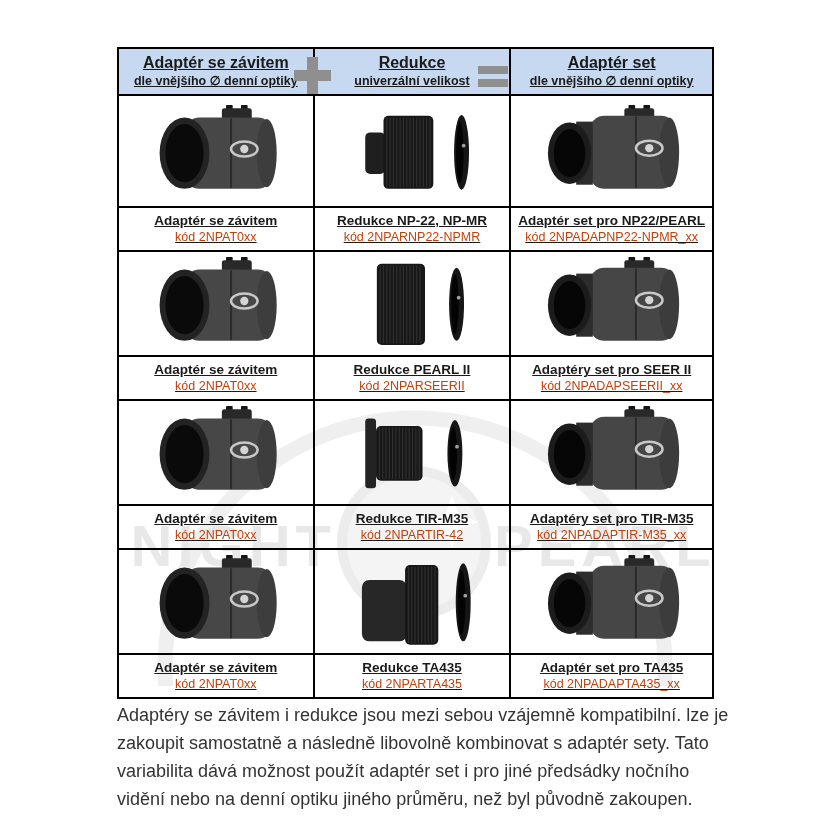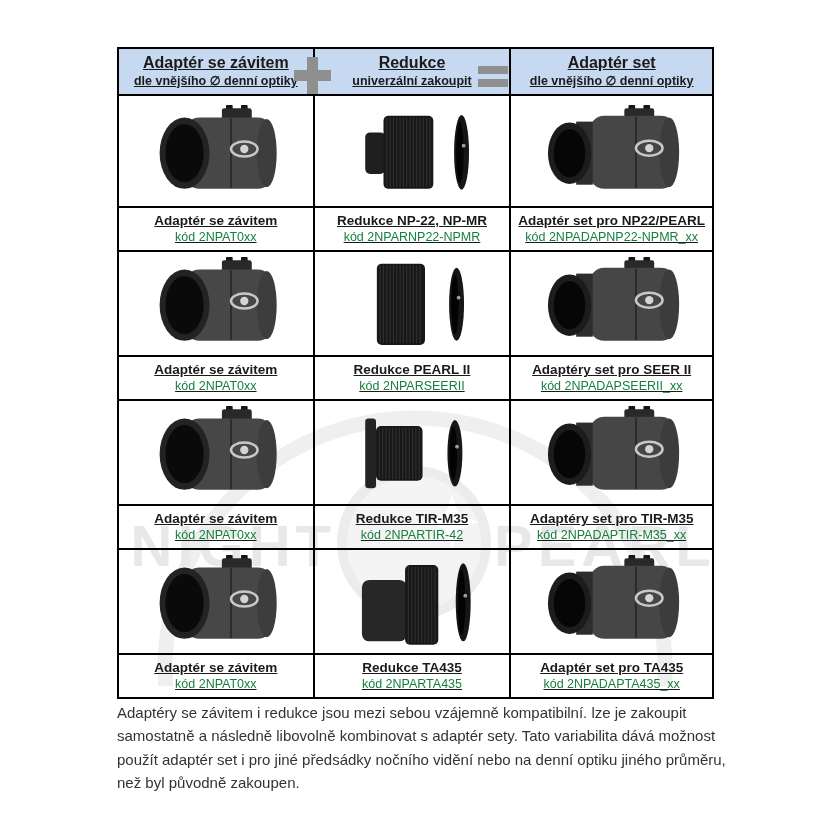--- a/index.html
+++ b/index.html
@@ -12,32 +12,32 @@
   .table-wrap{position:absolute;left:117px;top:47px;width:597px;z-index:1;}
   table.product-table{border-collapse:collapse;table-layout:fixed;width:597px;text-decoration:underline;}
   .product-table th,.product-table td{border:2px solid #000;padding:0;background:transparent;}
   .product-table thead th{background:#c6d9f0;height:45px;text-align:center;vertical-align:middle;}
   .hdr-title{font-size:16px;font-weight:bold;line-height:1.15;}
   .hdr-sub{font-size:12.5px;line-height:1.2;margin-top:1px;}
   .img-cell{height:103px;text-align:center;vertical-align:middle;}
   .img-cell.first{height:110px;}
   .lbl-cell{height:42px;text-align:center;vertical-align:middle;}
   .prod-name{font-size:13.5px;font-weight:bold;line-height:1.3;}
-  .prod-code{font-size:12.5px;line-height:1.25;color:#15803d;}
+  .prod-code{font-size:12.5px;line-height:1.25;color:#c2410c;}
   .pimg{display:block;margin:0 auto;height:93px;}
   
   .op{position:absolute;z-index:2;}
   .plus{left:177px;top:10px;width:37px;height:37px;}
   .plus .pv{position:absolute;left:13px;top:0;width:11px;height:37px;background:#8f8f8f;}
   .plus .ph{position:absolute;left:0;top:13px;width:37px;height:11px;background:#8f8f8f;}
   .equals{left:361px;top:19px;width:30px;height:21px;display:flex;flex-direction:column;justify-content:space-between;}
   .equals .eb{width:30px;height:8px;background:#8f8f8f;}
   
   .footer-text{position:absolute;left:117px;top:701px;width:616px;margin:0;
-               font-size:15px;line-height:1.56;color:#333;z-index:1;}
+               font-size:18px;line-height:1.56;color:#333;z-index:1;}
 </style>
 </head>
 <body>
 
 <div class="sheet">
 
   <div class="watermark">
     <svg width="830" height="686" viewBox="0 0 830 686">
       <g opacity="0.55">
         <circle cx="415" cy="668" r="250" fill="none" stroke="#e2e2e2" stroke-width="15"></circle>
@@ -58,21 +58,21 @@
           <col style="width:202px">
         </colgroup>
       <thead>
         <tr>
           <th>
             <div class="hdr-title">Adaptér se závitem</div>
             <div class="hdr-sub">dle vnějšího ∅ denní optiky</div>
           </th>
           <th>
             <div class="hdr-title">Redukce</div>
-            <div class="hdr-sub">univerzální zakoupit</div>
+            <div class="hdr-sub">univerzální velikost</div>
           </th>
           <th>
             <div class="hdr-title">Adaptér set</div>
             <div class="hdr-sub">dle vnějšího ∅ denní optiky</div>
           </th>
         </tr>
       </thead>
       <tbody>
           <tr>
             <td class="img-cell first">

